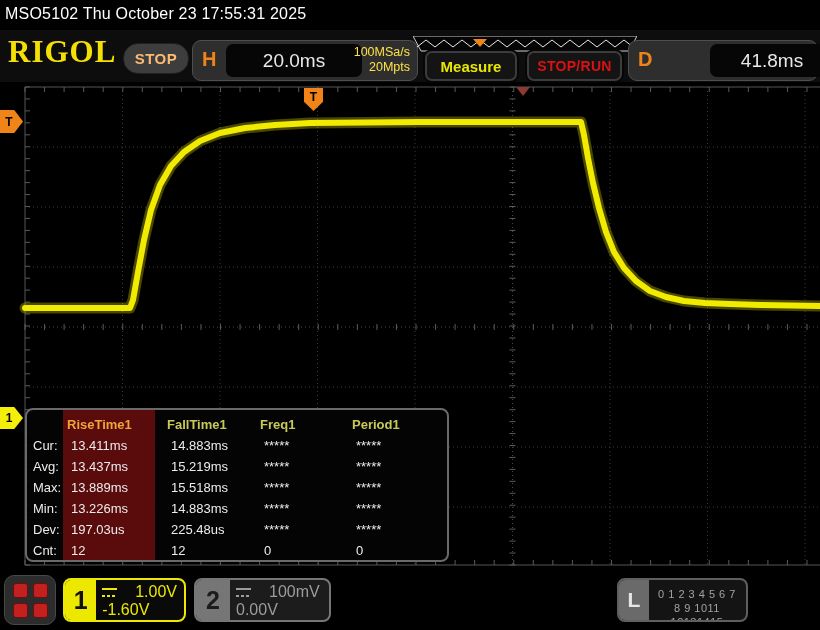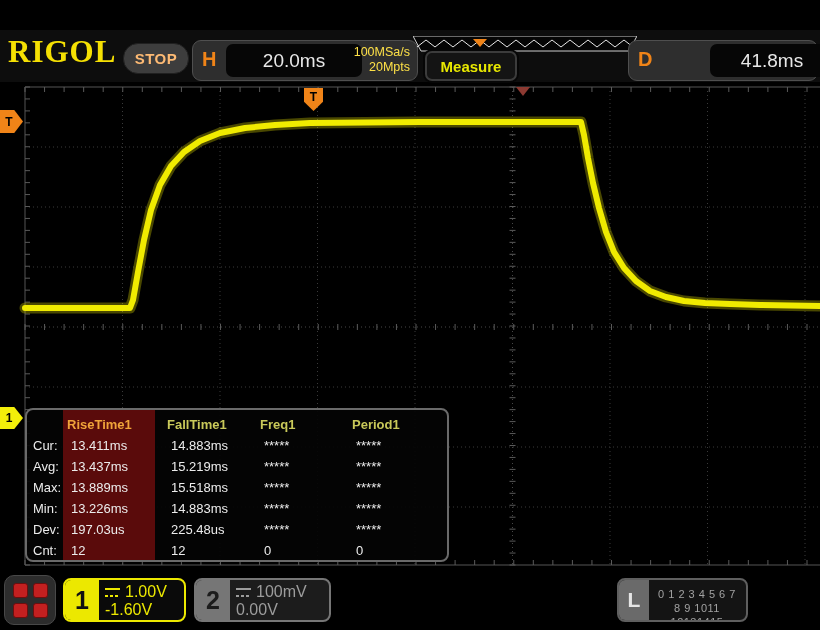--- a/index.html
+++ b/index.html
@@ -63,34 +63,37 @@
   .menu-icon i{background:#c32020;border:1px solid #6d0e0e;border-radius:3px;}
   .badge{position:absolute;top:10px;height:44px;display:flex;border-radius:8px;overflow:hidden;box-sizing:border-box;}
   .badge .tab{width:34px;display:flex;align-items:center;justify-content:center;font-weight:bold;}
   .badge .body{flex:1;padding:3px 7px 0 6px;box-sizing:border-box;}
   .ch1{left:63px;width:123px;border:2px solid #ece800;background:#0a0a0a;}
   .ch1 .tab{background:#ece800;color:#111;font-size:25px;}
   .ch1 .body{color:#ece800;}
   .ch2{left:194px;width:137px;border:2px solid #767676;background:#1c1c1c;}
   .ch2 .tab{background:#767676;color:#1c1c1c;font-size:25px;}
   .ch2 .body{color:#9c9c9c;}
-  .chline1{display:flex;align-items:center;gap:5px;font-size:16px;line-height:18px;}
+  .chline1{display:flex;align-items:center;gap:18px;font-size:16px;line-height:18px;}
   .chline2{text-align:left;font-size:16px;line-height:18px;padding-right:2px;}
   .dc-icon{display:inline-block;width:15px;height:9px;
      background:linear-gradient(currentColor,currentColor) top/100% 2px no-repeat,
      repeating-linear-gradient(90deg,currentColor 0 3px,transparent 3px 5px) bottom/100% 2px no-repeat;}
   .la{left:617px;width:131px;border:2px solid #5f5f5f;background:#141414;}
   .la .tab{background:#6a6a6a;color:#e5e5e5;font-size:21px;width:30px;}
   .la .body{color:#a2a2a2;font-size:11px;line-height:14px;padding-top:7px;text-align:center;letter-spacing:0.5px;}
 </style>
 </head>
 <body>
 
 <div class="screen">
 
+  <div class="topbar">
+    <span class="title">MSO5102  Thu October 23 17:55:31 2025</span>
+  </div>
 
   <div class="header">
     <div class="rigol">RIGOL</div>
     <div class="stop-oval">
       <span>STOP</span>
     </div>
 
     <div class="panel h-panel">
       <span class="plabel">H</span>
       <div class="inset h-inset">
@@ -103,20 +106,23 @@
     </div>
 
     <svg class="memstrip" width="224" height="16" viewBox="0 0 224 16">
       <polygon points="0,0 224,0 216,15 8,15" fill="#050505" stroke="#cfcfcf" stroke-width="1"></polygon>
       <path id="zigzag" fill="none" stroke="#e8e8e8" stroke-width="1" d="M4,11 L13,4 L22,11 L31,4 L40,11 L49,4 L58,11 L67,4 L76,11 L85,4 L94,11 L103,4 L112,11 L121,4 L130,11 L139,4 L148,11 L157,4 L166,11 L175,4 L184,11 L193,4 L202,11 L211,4 L220,11"></path>
       <polygon points="60,3 74,3 67,11" fill="#f08418"></polygon>
     </svg>
 
     <div class="scope-btn measure-btn">
       <span>Measure</span>
+    </div>
+    <div class="scope-btn stoprun-btn">
+      <span>STOP/RUN</span>
     </div>
 
     <div class="panel d-panel">
       <span class="plabel">D</span>
       <div class="inset d-inset">
         <span>41.8ms</span>
       </div>
     </div>
   </div>
 

